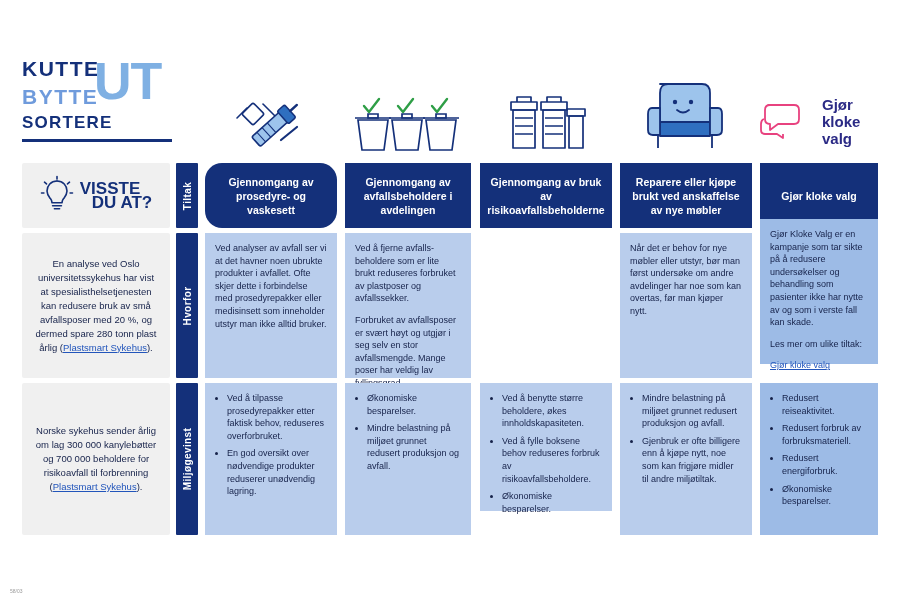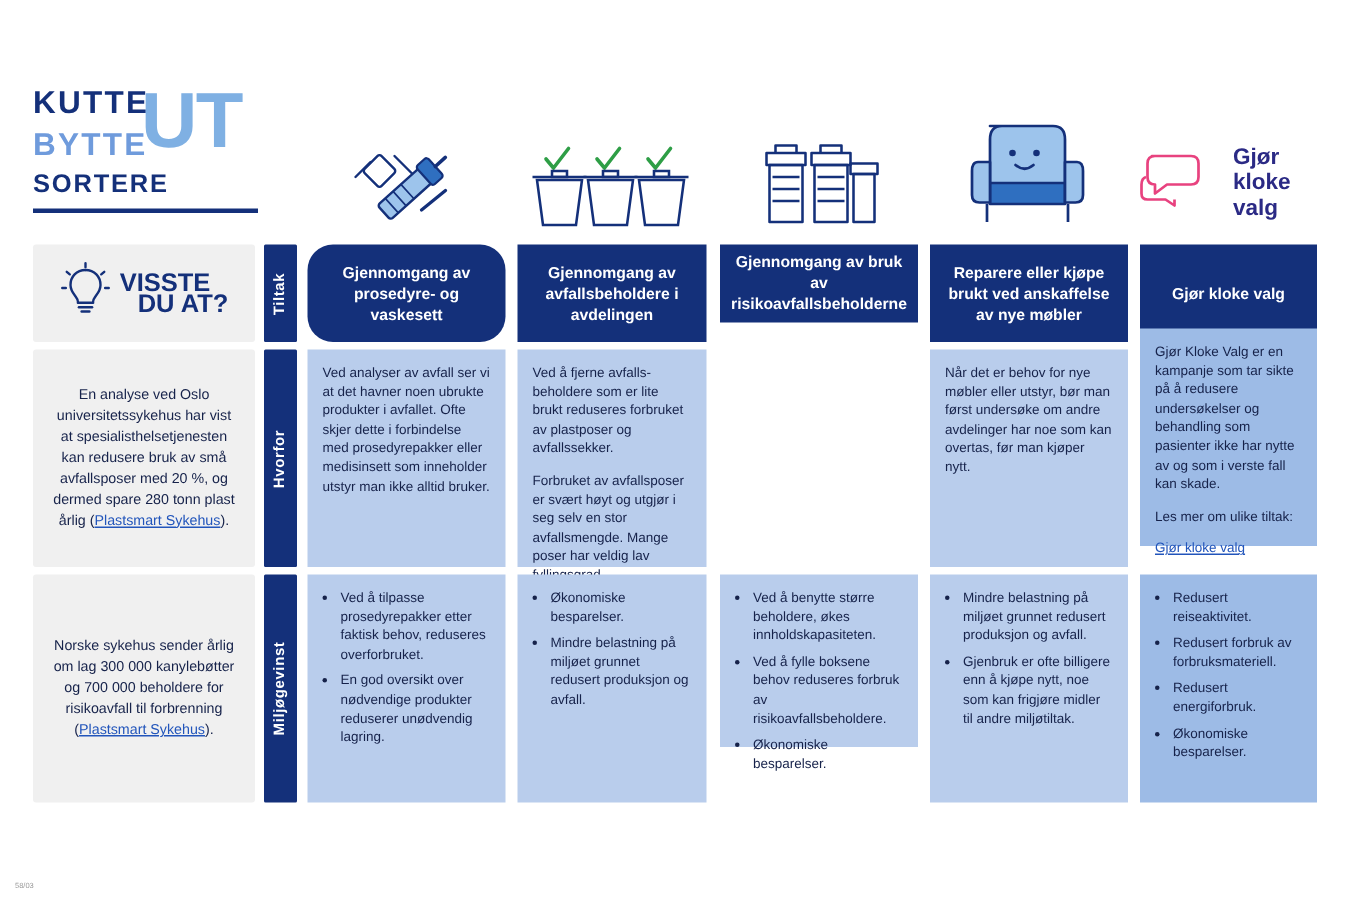--- a/index.html
+++ b/index.html
@@ -286,21 +286,21 @@
     <span class="gkv-text">
       
       <span>Gjør</span><br>
       <span>kloke</span><br>
       <span>valg</span>
     </span>
   </div>
 
   <div class="cell head-cell" style="left:205px; top:163px; width:132px; height:65px;border-radius:17px;">Gjennomgang av prosedyre- og vaskesett</div>
   <div class="cell head-cell" style="left:345px; top:163px; width:126px; height:65px;">Gjennomgang av avfallsbeholdere i avdelingen</div>
-  <div class="cell head-cell" style="left:480px; top:163px; width:132px; height:52px;">Gjennomgang av bruk av risikoavfallsbeholderne</div>
+  <div class="cell head-cell" style="left:480px; top:163px; width:132px; height:65px;">Gjennomgang av bruk av risikoavfallsbeholderne</div>
   <div class="cell head-cell" style="left:620px; top:163px; width:132px; height:65px;">Reparere eller kjøpe brukt ved anskaffelse av nye møbler</div>
   <div class="cell head-cell" style="left:760px; top:163px; width:118px; height:65px;">Gjør kloke valg</div>
 
   <div class="cell body-cell" style="left:205px; top:233px; width:132px; height:145px;">
     <p>Ved analyser av avfall ser vi at det havner noen ubrukte produkter i avfallet. Ofte skjer dette i forbindelse med prosedyrepakker eller medisinsett som inneholder utstyr man ikke alltid bruker.</p>
   </div>
   <div class="cell body-cell" style="left:345px; top:233px; width:126px; height:145px;">
     <p>Ved å fjerne avfalls-beholdere som er lite brukt reduseres forbruket av plastposer og avfallssekker.</p>
     <p>Forbruket av avfallsposer er svært høyt og utgjør i seg selv en stor avfallsmengde. Mange poser har veldig lav fyllingsgrad.</p>
   </div>
@@ -318,21 +318,21 @@
       <li>Ved å tilpasse prosedyrepakker etter faktisk behov, reduseres overforbruket.</li>
       <li>En god oversikt over nødvendige produkter reduserer unødvendig lagring.</li>
     </ul>
   </div>
   <div class="cell body-cell" style="left:345px; top:383px; width:126px; height:152px;">
     <ul>
       <li>Økonomiske besparelser.</li>
       <li>Mindre belastning på miljøet grunnet redusert produksjon og avfall.</li>
     </ul>
   </div>
-  <div class="cell body-cell" style="left:480px; top:383px; width:132px; height:115px;">
+  <div class="cell body-cell" style="left:480px; top:383px; width:132px; height:128px;">
     <ul>
       <li>Ved å benytte større beholdere, økes innholdskapasiteten.</li>
       <li>Ved å fylle boksene behov reduseres forbruk av risikoavfallsbeholdere.</li>
       <li>Økonomiske besparelser.</li>
     </ul>
   </div>
   <div class="cell body-cell" style="left:620px; top:383px; width:132px; height:152px;">
     <ul>
       <li>Mindre belastning på miljøet grunnet redusert produksjon og avfall.</li>
       <li>Gjenbruk er ofte billigere enn å kjøpe nytt, noe som kan frigjøre midler til andre miljøtiltak.</li>

